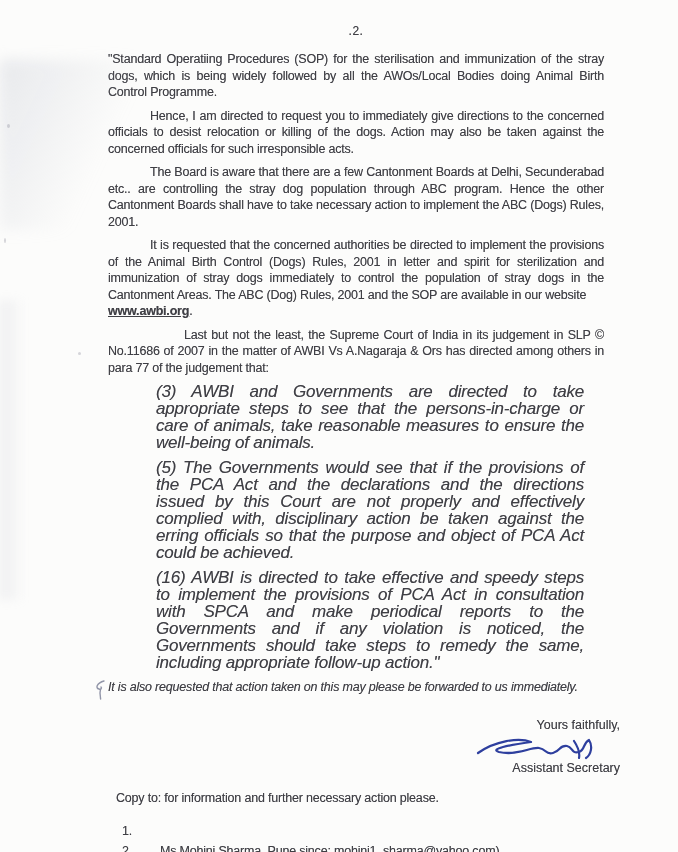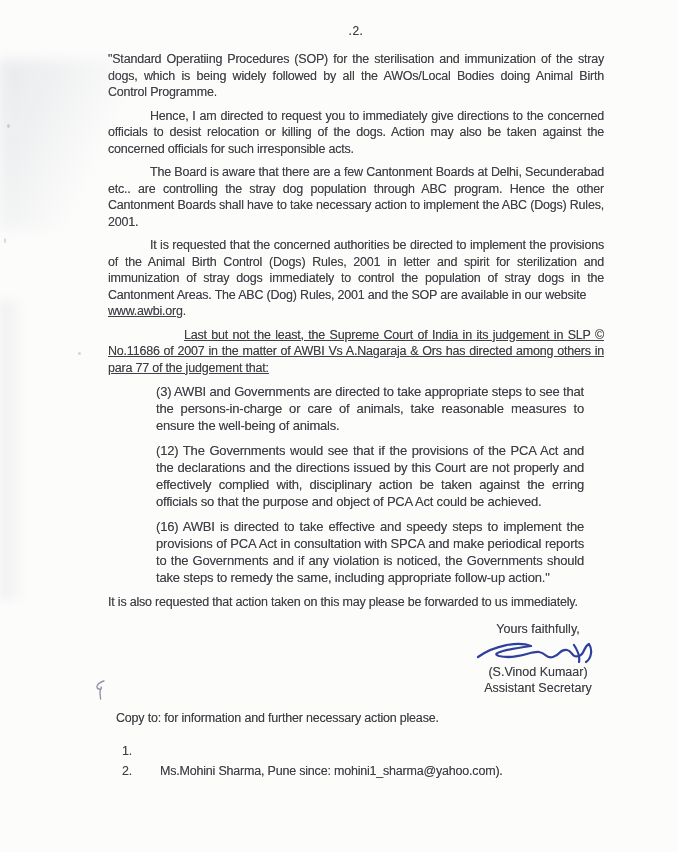--- a/index.html
+++ b/index.html
@@ -34,39 +34,40 @@
 
   p.body {
     font-size:12.5px;
     line-height:16.5px;
     letter-spacing:-0.2px;
     text-align:justify;
     margin:0 0 7px 0;
   }
   p.first { margin-top:13px; }
   .indent { text-indent:42px; }
-  .indent-deep { text-indent:76px;text-decoration:underline; }
-  .link { text-decoration:underline; }
+  .indent-deep { text-indent:76px; }
+  .link { text-decoration:underline;font-weight:bold; }
 
   .quotes { margin-top:2px; }
   p.quote {
-    font-size:13px;
+    font-style:italic;
+    font-size:17px;
     line-height:17px;
     letter-spacing:-0.2px;
     text-align:justify;
     margin:0 12px 8px 48px;
     width:428px;
   }
 
-  .closing { margin-top:3px !important; }
+  .closing { margin-top:3px !important;font-style:italic; }
 
   .sig {
     width:164px;
-    margin:10px -16px 0 auto;
-    text-align:center;
+    margin:21px -16px 0 auto;
+    text-align:right;
     font-size:12.5px;
     line-height:16px;
   }
   .sig .scribble { display:block; margin:1px auto -2px auto; }
 
   .tick { position:absolute; left:92px; top:678px; }
 
   .copy-head { margin:14px 0 0 8px !important; text-align:center; }
   .copy-list { margin-top:17px; }
   .copy-item {
@@ -97,32 +98,31 @@
 
   <p class="body indent">The Board is aware that there are a few Cantonment Boards at Delhi, Secunderabad etc.. are controlling the stray dog population through ABC program. Hence the other Cantonment Boards shall have to take necessary action to implement the ABC (Dogs) Rules, 2001.</p>
 
   <p class="body indent"><span>It is requested that the concerned authorities be directed to implement the provisions of the Animal Birth Control (Dogs) Rules, 2001 in letter and spirit for sterilization and immunization of stray dogs immediately to control the population of stray dogs in the Cantonment Areas. The ABC (Dog) Rules, 2001 and the SOP are available in our website</span><br>
     <span class="link">www.awbi.org</span><span>.</span></p>
 
   <p class="body indent-deep">Last but not the least, the Supreme Court of India in its judgement in SLP © No.11686 of 2007 in the matter of AWBI Vs A.Nagaraja &amp; Ors has directed among others in para 77 of the judgement that:</p>
 
   <div class="quotes">
     <p class="quote">(3) AWBI and Governments are directed to take appropriate steps to see that the persons-in-charge or care of animals, take reasonable measures to ensure the well-being of animals.</p>
-    <p class="quote">(12) The Governments would see that if the provisions of the PCA Act and the declarations and the directions issued by this Court are not properly and effectively complied with, disciplinary action be taken against the erring officials so that the purpose and object of PCA Act could be achieved.</p>
+    <p class="quote">(5) The Governments would see that if the provisions of the PCA Act and the declarations and the directions issued by this Court are not properly and effectively complied with, disciplinary action be taken against the erring officials so that the purpose and object of PCA Act could be achieved.</p>
     <p class="quote">(16) AWBI is directed to take effective and speedy steps to implement the provisions of PCA Act in consultation with SPCA and make periodical reports to the Governments and if any violation is noticed, the Governments should take steps to remedy the same, including appropriate follow-up action."</p>
   </div>
 
   <p class="body closing">It is also requested that action taken on this may please be forwarded to us immediately.</p>
 
   <div class="sig">
     <div>Yours faithfully,</div>
     <svg class="scribble" width="126" height="28" viewBox="0 0 126 28">
       <path d="M3 19 C 20 7, 44 3, 56 8 C 34 11, 14 15, 24 18 C 42 22, 55 13, 64 14 C 72 15, 70 21, 78 19 C 86 17, 84 11, 92 12 C 98 13, 96 20, 104 18 C 110 16, 108 9, 114 6 C 118 12, 116 21, 111 24 M 99 7 C 103 13, 105 19, 104 24" stroke="#2e3f9e" fill="none" stroke-width="2.2" stroke-linecap="round" stroke-linejoin="round"></path>
     </svg>
-    <div>(S.Vinod Kumaar)</div>
     <div>Assistant Secretary</div>
   </div>
 
   <svg class="tick" width="16" height="30" viewBox="0 0 16 30">
     <path d="M12 3 C 5 5, 3 10, 7 11 C 9 12, 10 10, 9 9 M 8.5 11 L 8 15 L 8.6 21" stroke="rgba(110,115,140,0.75)" fill="none" stroke-width="1.4" stroke-linecap="round"></path>
   </svg>
 
   <p class="body copy-head">Copy to: for information and further necessary action please.</p>
 
   <div class="copy-list">

